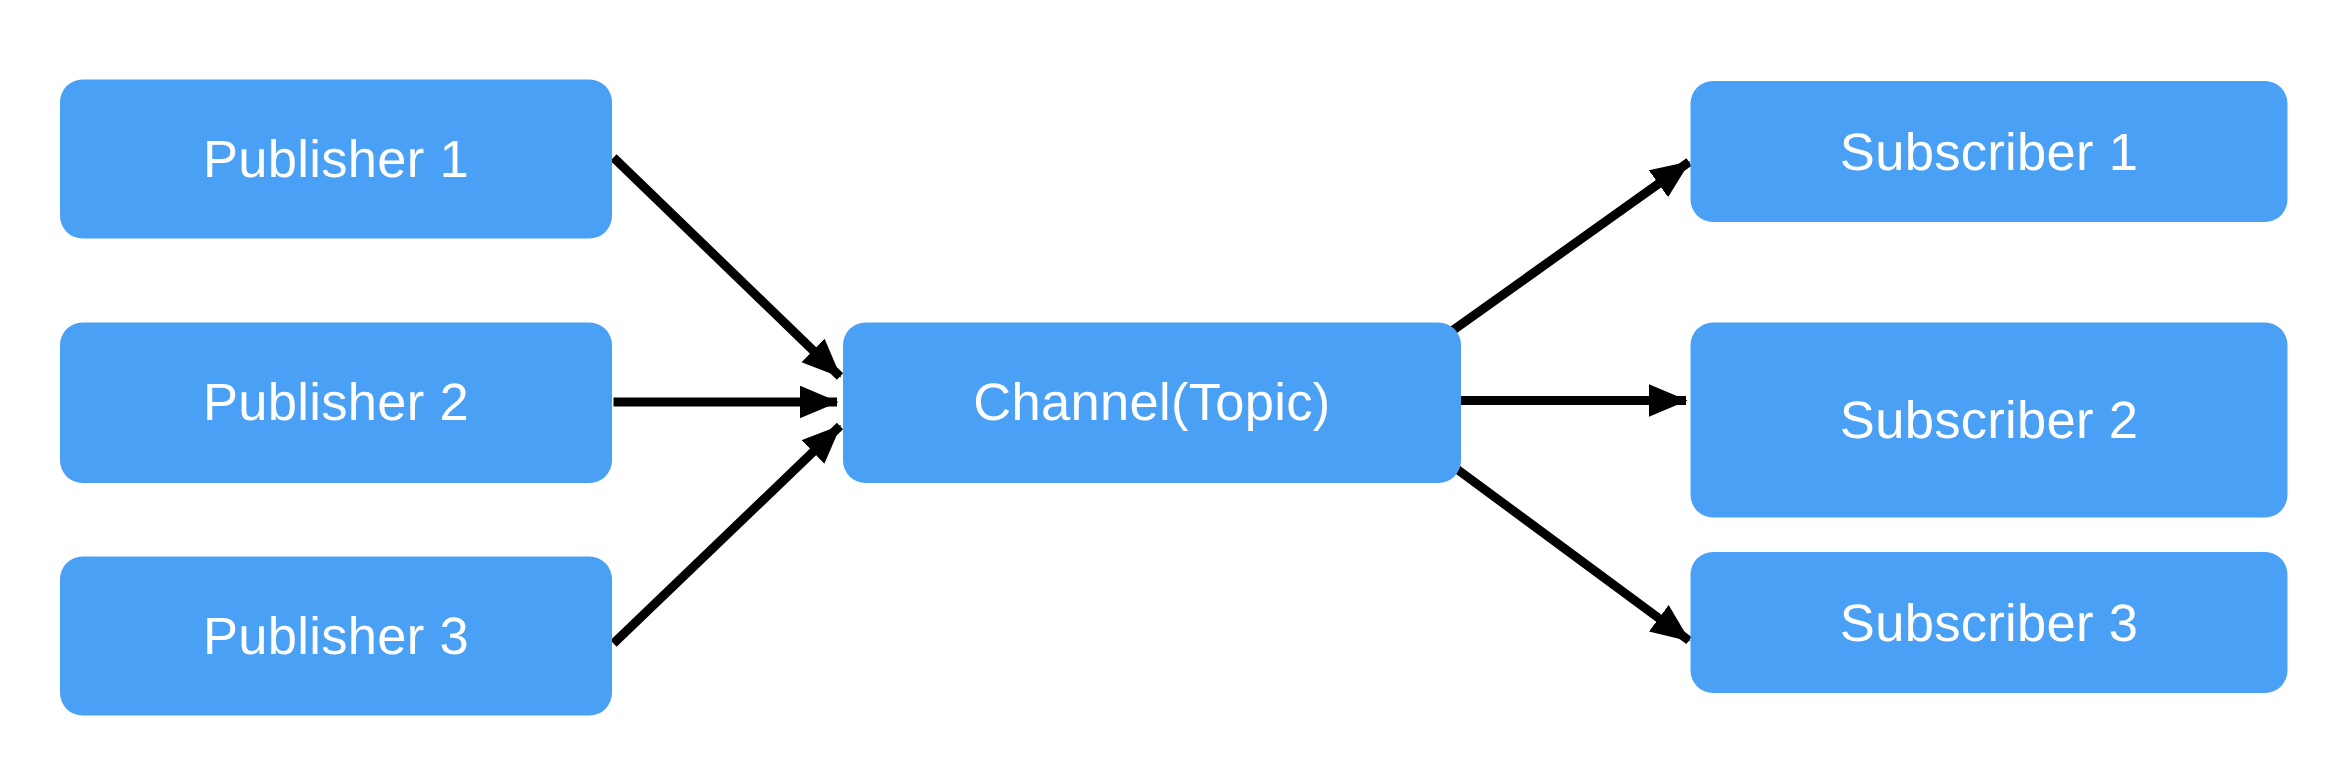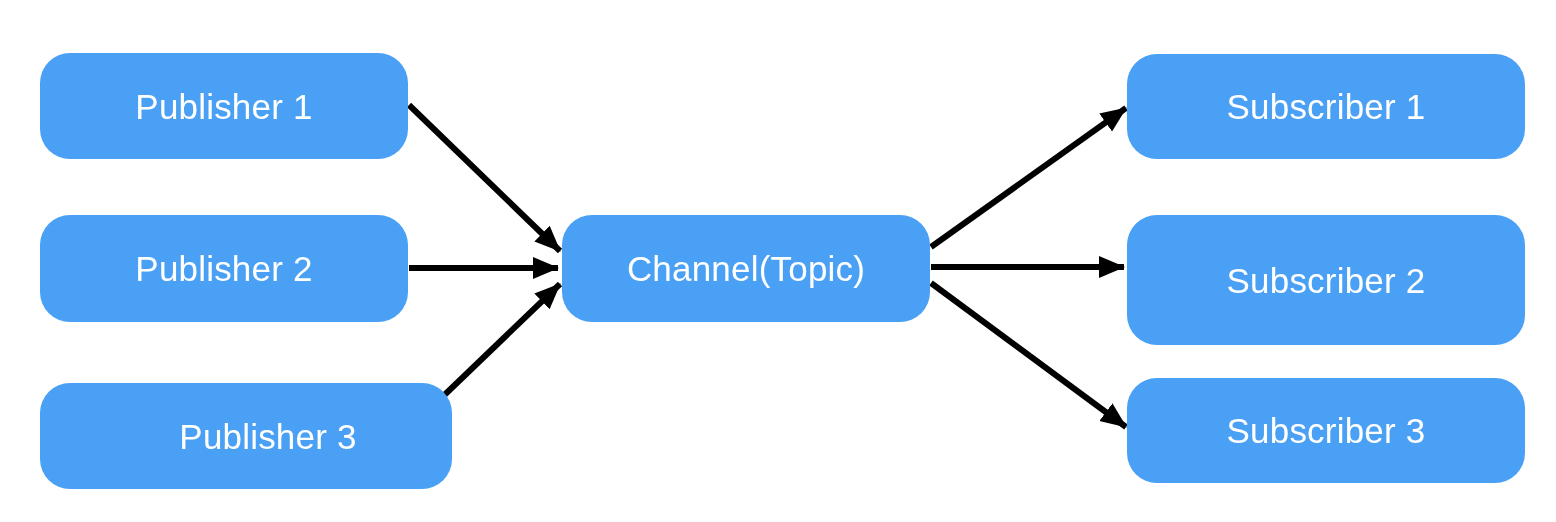--- a/index.html
+++ b/index.html
@@ -19,42 +19,42 @@
     position: absolute;
     left: 0;
     top: 0;
     width: 1556px;
     height: 522px;
     display: block;
   }
   .node {
     position: absolute;
     background: var(--node-fill, #4AA0F4);
-    border-radius: 30px;
+    border-radius: 15px;
     color: var(--node-text, #FFFFFF);
     display: flex;
     align-items: center;
     justify-content: center;
     font-size: 35px;
     line-height: 1;
     letter-spacing: 0.2px;
     user-select: none;
   }
   
   .pub   { left: 40px;  width: 368px; height: 106px; }
   .pub-1 { top: 53px;  }
   .pub-2 { top: 215px; height: 107px; text-align: center; }
-  .pub-3 { top: 383px; padding-left: 44px; }
+  .pub-3 { top: 371px; }
   
-  .channel-node { left: 562px; top: 215px; width: 368px; height: 107px; }
+  .channel-node { left: 562px; top: 215px; width: 412px; height: 107px; }
   
-  .sub   { left: 1127px; width: 398px; height: 105px; }
+  .sub   { left: 1127px; width: 398px; height: 94px; }
   .sub-1 { top: 54px;  }
   .sub-2 { top: 215px; height: 130px; }
-  .sub-3 { top: 378px; text-align: center; }
+  .sub-3 { top: 368px; text-align: center; }
   .edge {
     stroke: var(--arrow-color, #000000);
     stroke-width: 6;
     fill: none;
   }
 </style>
 </head>
 <body>
 
 <div class="canvas">

